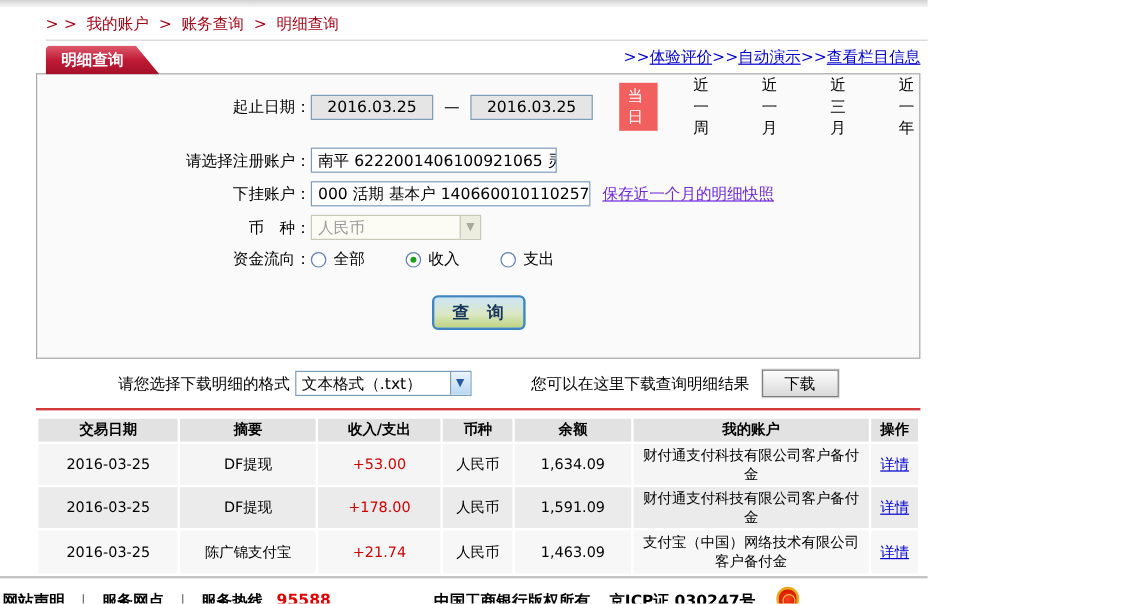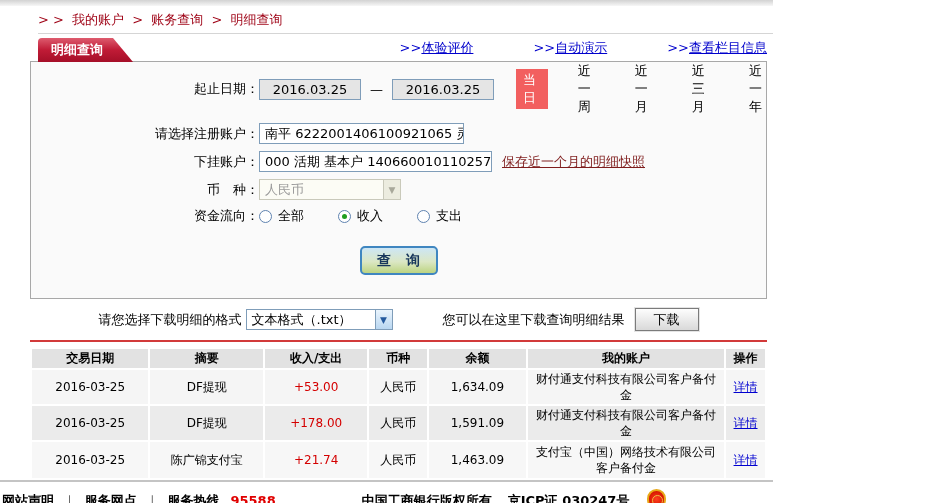--- a/index.html
+++ b/index.html
@@ -15,21 +15,21 @@
   .bc-line { margin-left:38px; border-top:1px solid #d5d5d5; flex:none; }
 
   .content { margin:4px 6px 0 30px; flex:none; }
 
   .tabrow { display:flex; align-items:flex-end; height:23px; }
   .tab { margin-left:8px; margin-bottom:-1px; position:relative; z-index:2;
     background:linear-gradient(180deg,#de5b6e 0%,#c01b36 50%,#a50f28 100%);
     color:#fff; font-weight:bold; font-size:13px; padding:3px 30px 3px 13px;
     clip-path:polygon(0 0,calc(100% - 20px) 0,100% 100%,0 100%);
     border-top-left-radius:4px; }
-  .toplinks { margin-left:auto; display:flex; gap:60px; font-size:13px; padding-bottom:4px; }
+  .toplinks { margin-left:auto; display:flex; font-size:13px; padding-bottom:4px; }
   .toplink { color:#0000cc; cursor:pointer; white-space:nowrap; }
   .toplink .lbl { text-decoration:underline; }
 
   .panel { border:1px solid #a8a8a8; background:#fafafa; height:238px; }
   .frow { display:flex; align-items:center; margin-bottom:7px; font-size:13px; }
   .flabel { width:228px; text-align:right; flex:none; }
   .date-input { width:102px; height:21px; border:1px solid #7f9db9; background:#e5e5e5;
     text-align:center; font-size:13px; font-family:inherit; padding:0; }
   .dash { margin:0 9px; }
   .badge-today { background:#f25f5f; color:#fff; padding:2px 7px; margin-left:22px; cursor:pointer; }
@@ -40,21 +40,21 @@
     align-items:center; overflow:hidden; cursor:pointer; }
   .selectbox .txt { padding:0 5px; flex:1; white-space:nowrap; }
   .selectbox .arrow { width:17px; align-self:stretch; border-left:1px solid #7f9db9;
     background:linear-gradient(180deg,#eaf4fd,#b9d7f1); color:#255a9e; font-size:9px;
     display:flex; align-items:center; justify-content:center; flex:none; }
   .sel-register { width:205px; }
   .sel-sub { width:233px; }
   .sel-currency { width:142px; border-color:#c9c9ba; background:#fcfcf5; cursor:default; }
   .sel-currency .txt { color:#9a9a9a; }
   .sel-currency .arrow { border-left-color:#c9c9ba; background:#ececdf; color:#a8a89a; }
-  .snapshot { color:#7f1d1d; text-decoration:underline; margin-left:10px; cursor:pointer; }
+  .snapshot { color:#6d28d9; text-decoration:underline; margin-left:10px; cursor:pointer; }
 
   .radio-group { display:flex; align-items:center; gap:34px; }
   .radio-opt { display:flex; align-items:center; cursor:pointer; }
   .radio { width:13px; height:13px; border:1px solid #5f83b0; border-radius:50%;
     background:#fff; position:relative; margin-right:6px; flex:none; }
   .radio.checked::after { content:""; position:absolute; left:3px; top:3px; right:3px;
     bottom:3px; background:#1f9e1f; border-radius:50%; }
 
   .query-btn { display:block; margin:21px auto 0; width:78px; height:29px;
     border:2px solid #3f86c0; border-radius:5px; cursor:pointer;

